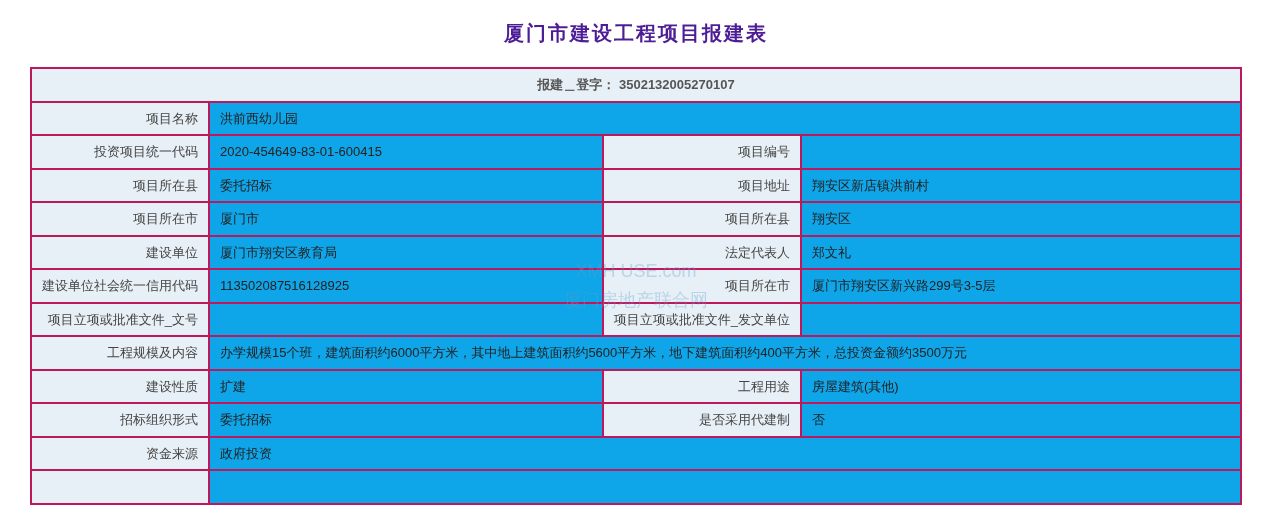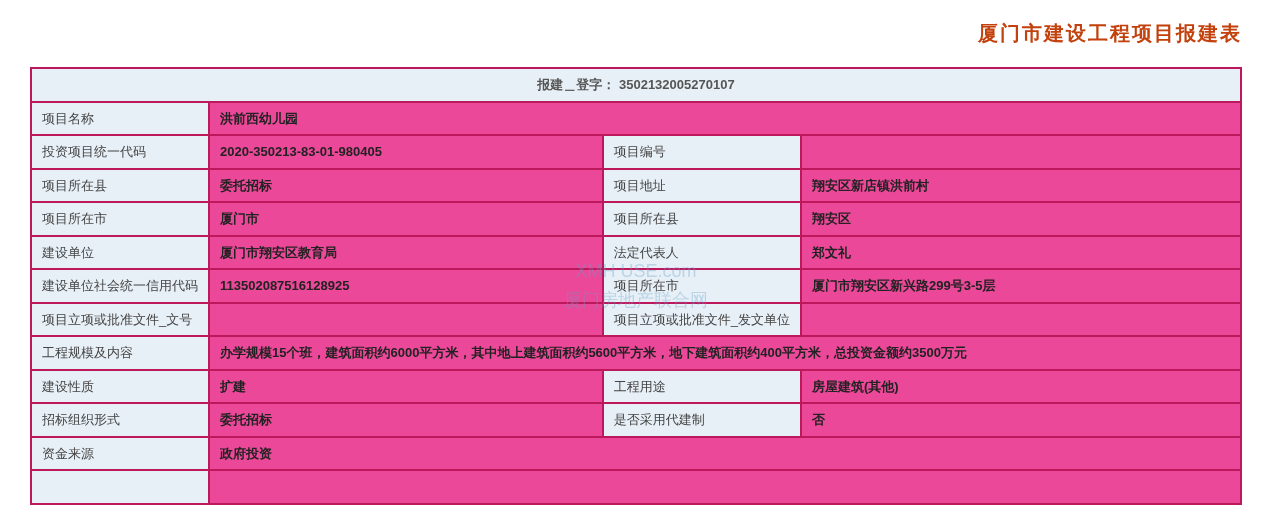--- a/index.html
+++ b/index.html
@@ -9,24 +9,24 @@
       background: #f0f4f8;
       color: #333;
     }
     .page-wrapper {
       background: #fff;
       max-width: 1272px;
       margin: 0 auto;
       padding: 20px 30px 30px;
     }
     .page-title {
-      text-align: right;
+      text-align: center;
       font-size: 20px;
       font-weight: bold;
-      color: #c2410c;
+      color: #4c1d95;
       margin-bottom: 20px;
       letter-spacing: 2px;
     }
     .watermark-container {
       position: relative;
     }
     .watermark {
       position: absolute;
       top: 50%;
       left: 50%;
@@ -47,28 +47,28 @@
     }
     td, th {
       border: 2px solid #be185d;
       padding: 6px 10px;
       vertical-align: middle;
       line-height: 1.5;
     }
     .label-cell {
       background: #e8f0f7;
       color: #444;
+      text-align: right;
       white-space: nowrap;
       width: 160px;
       font-weight: normal;
     }
     .value-cell {
-      background: #ec4899;
+      background: #0ea5e9;
       color: #222;
-      font-weight: bold;
     }
     .header-row td {
       background: #e8f0f7;
       text-align: center;
       font-weight: bold;
       color: #555;
     }
   </style>
 </head>
 <body>
@@ -99,21 +99,21 @@
         <td class="value-cell" colspan="3">
           <span>洪前西幼儿园</span>
         </td>
       </tr>
 
       <tr>
         <td class="label-cell">
           <span>投资项目统一代码</span>
         </td>
         <td class="value-cell">
-          <span>2020-350213-83-01-980405</span>
+          <span>2020-454649-83-01-600415</span>
         </td>
         <td class="label-cell">
           <span>项目编号</span>
         </td>
         <td class="value-cell">
           <span></span>
         </td>
       </tr>
 
       <tr>

